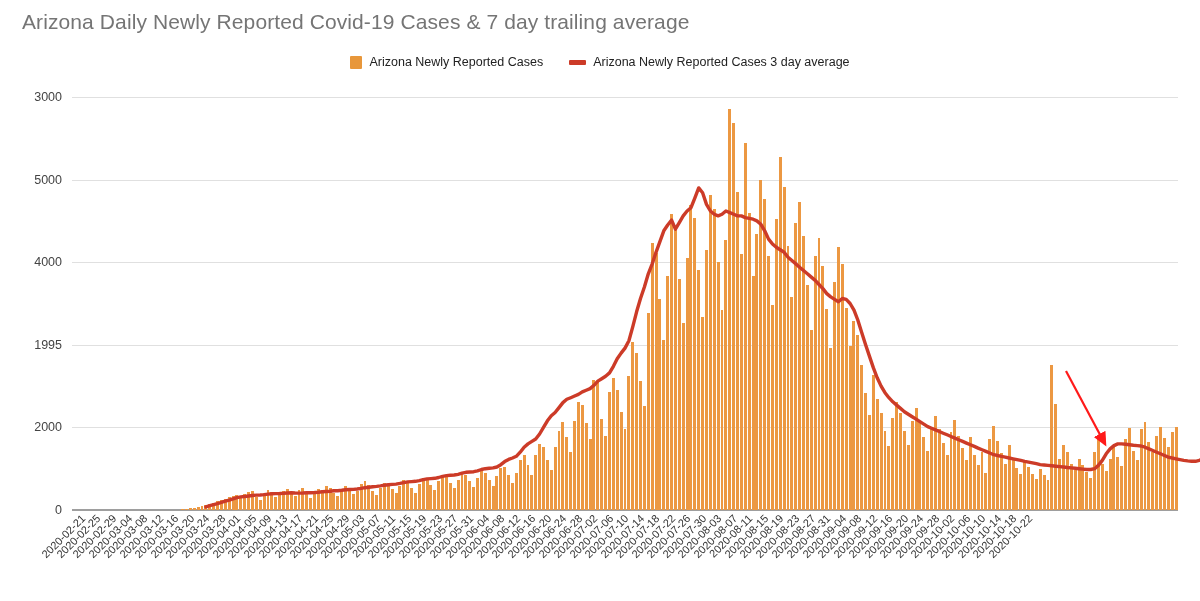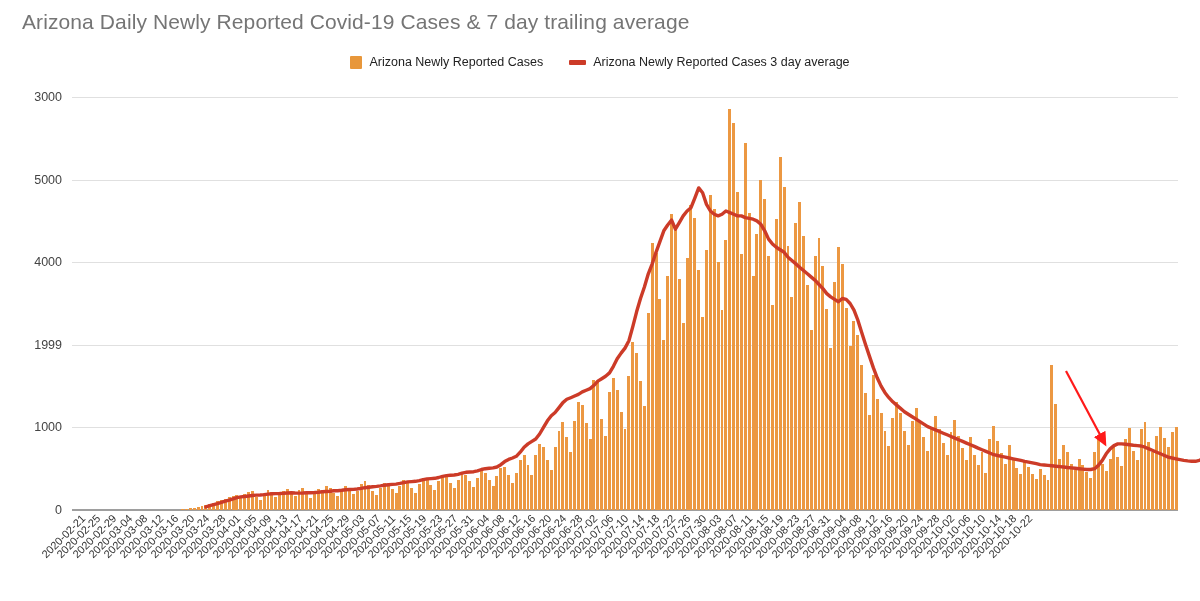--- a/index.html
+++ b/index.html
@@ -61,22 +61,22 @@
       <span class="legend-label">Arizona Newly Reported Cases</span>
     </div>
     <div class="legend-item">
       <span class="legend-swatch-line"></span>
       <span class="legend-label">Arizona Newly Reported Cases 3 day average</span>
     </div>
   </div>
 
   <div id="ylabels">
       <div class="ytick" style="top: 413px;">0</div>
-      <div class="ytick" style="top: 330.4px;">1000</div>
-      <div class="ytick" style="top: 247.8px;">1999</div>
+      <div class="ytick" style="top: 330.4px;">2000</div>
+      <div class="ytick" style="top: 247.8px;">1995</div>
       <div class="ytick" style="top: 165.2px;">4000</div>
       <div class="ytick" style="top: 82.6px;">5000</div>
       <div class="ytick" style="top: 0px;">3000</div>
     </div>
 
   <div id="plot">
     <div id="grid">
         <div class="gridline baseline" style="top: 412px;"></div>
         <div class="gridline" style="top: 330.4px;"></div>
         <div class="gridline" style="top: 247.8px;"></div>

